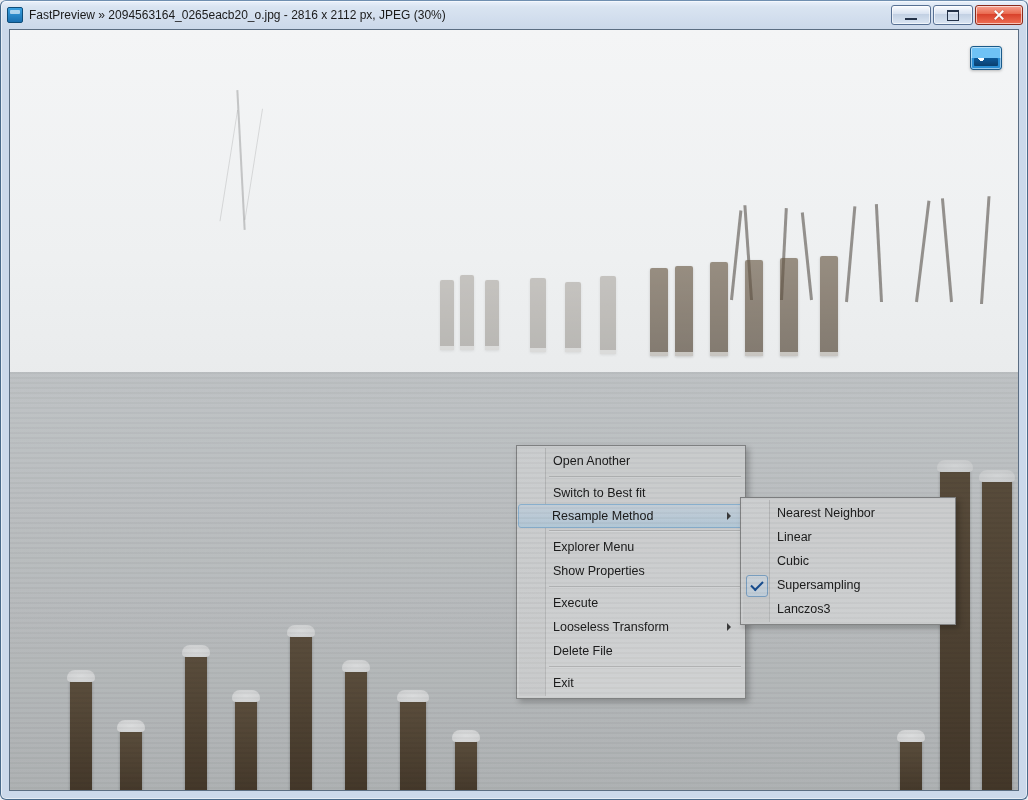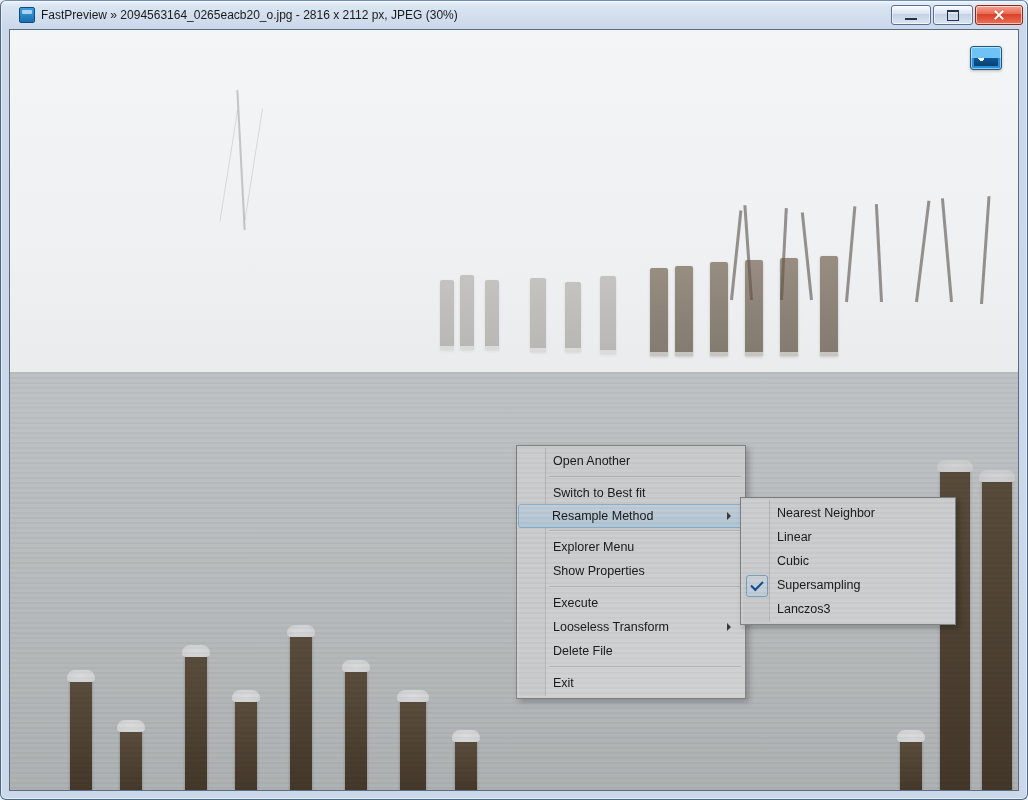--- a/index.html
+++ b/index.html
@@ -22,21 +22,21 @@
     border: 1px solid #4a6a8a;
     border-top-color: #6f8fb0;
     border-radius: 6px;
     background: linear-gradient(#eaf1fb, #d9e4f1 6px, #cbd8ea 28px, #cbd8ea);
     box-shadow: inset 0 0 0 1px rgba(255,255,255,.5);
   }
   .titlebar {
     height: 28px;
     display: flex;
     align-items: center;
-    padding: 0 4px 0 18px;
+    padding: 0 4px 0 6px;
     color: #1a1a1a;
     user-select: none;
   }
   .titlebar .app-icon {
     width: 16px; height: 16px;
     margin-right: 6px;
     background: linear-gradient(#3aa0e0, #1a6fb0);
     border: 1px solid #0e4d7a;
     border-radius: 2px;
     box-sizing: border-box;

